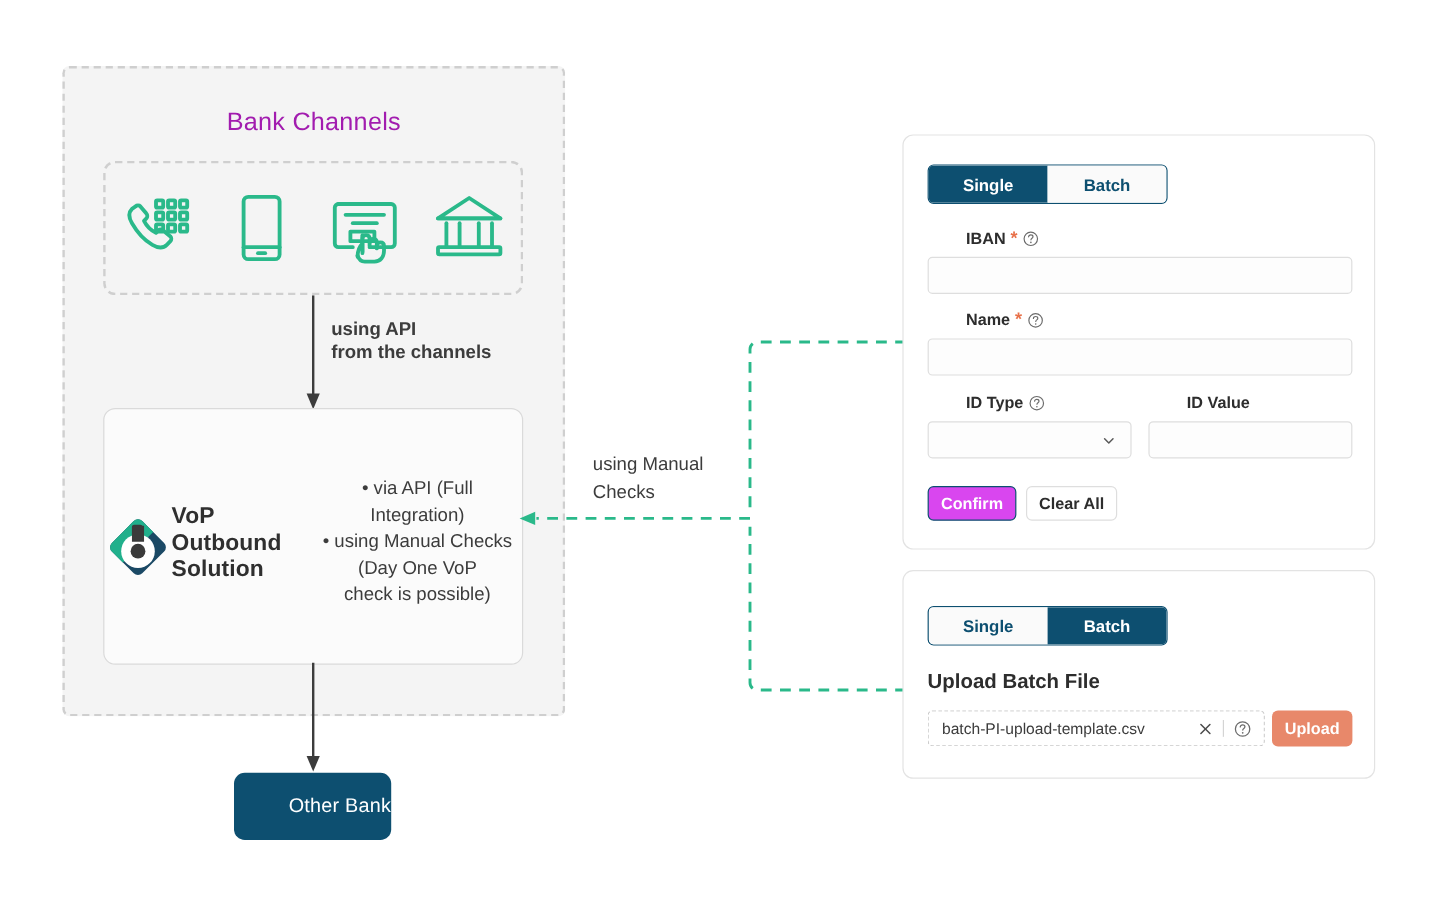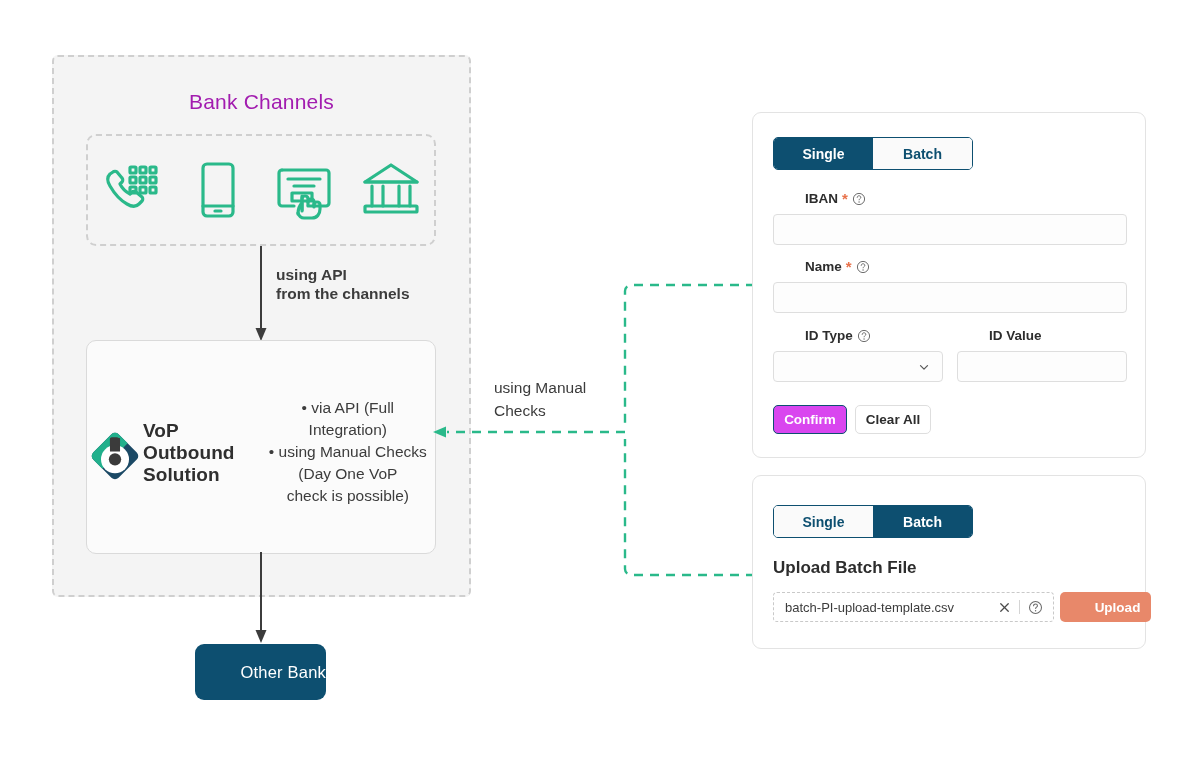--- a/index.html
+++ b/index.html
@@ -122,21 +122,21 @@
   .filebox{
     position:absolute;border:1px dashed #c9c9c9;border-radius:4px;box-sizing:border-box;
     height:30px;display:flex;align-items:center;
   }
   .filename{margin-left:11px;font-size:13px;color:#3c3c3c;flex:1;}
   .file-x{width:15px;height:15px;display:block;margin-right:7px;}
   .file-sep{width:1px;height:14px;background:#d4d4d4;margin-right:8px;}
   .file-q{width:15px;height:15px;display:block;margin-right:10px;}
   .btn-upload{
     position:absolute;height:30px;border-radius:5px;background:#e8886a;color:#ffffff;
-    display:flex;align-items:center;justify-content:center;font-size:13.5px;font-weight:bold;padding-left:24px;
+    display:flex;align-items:center;justify-content:center;font-size:13.5px;font-weight:bold;
   }
 </style>
 </head>
 <body>
 
 <div class="stage">
 
   
   <div class="outer-dashed"></div>
 

